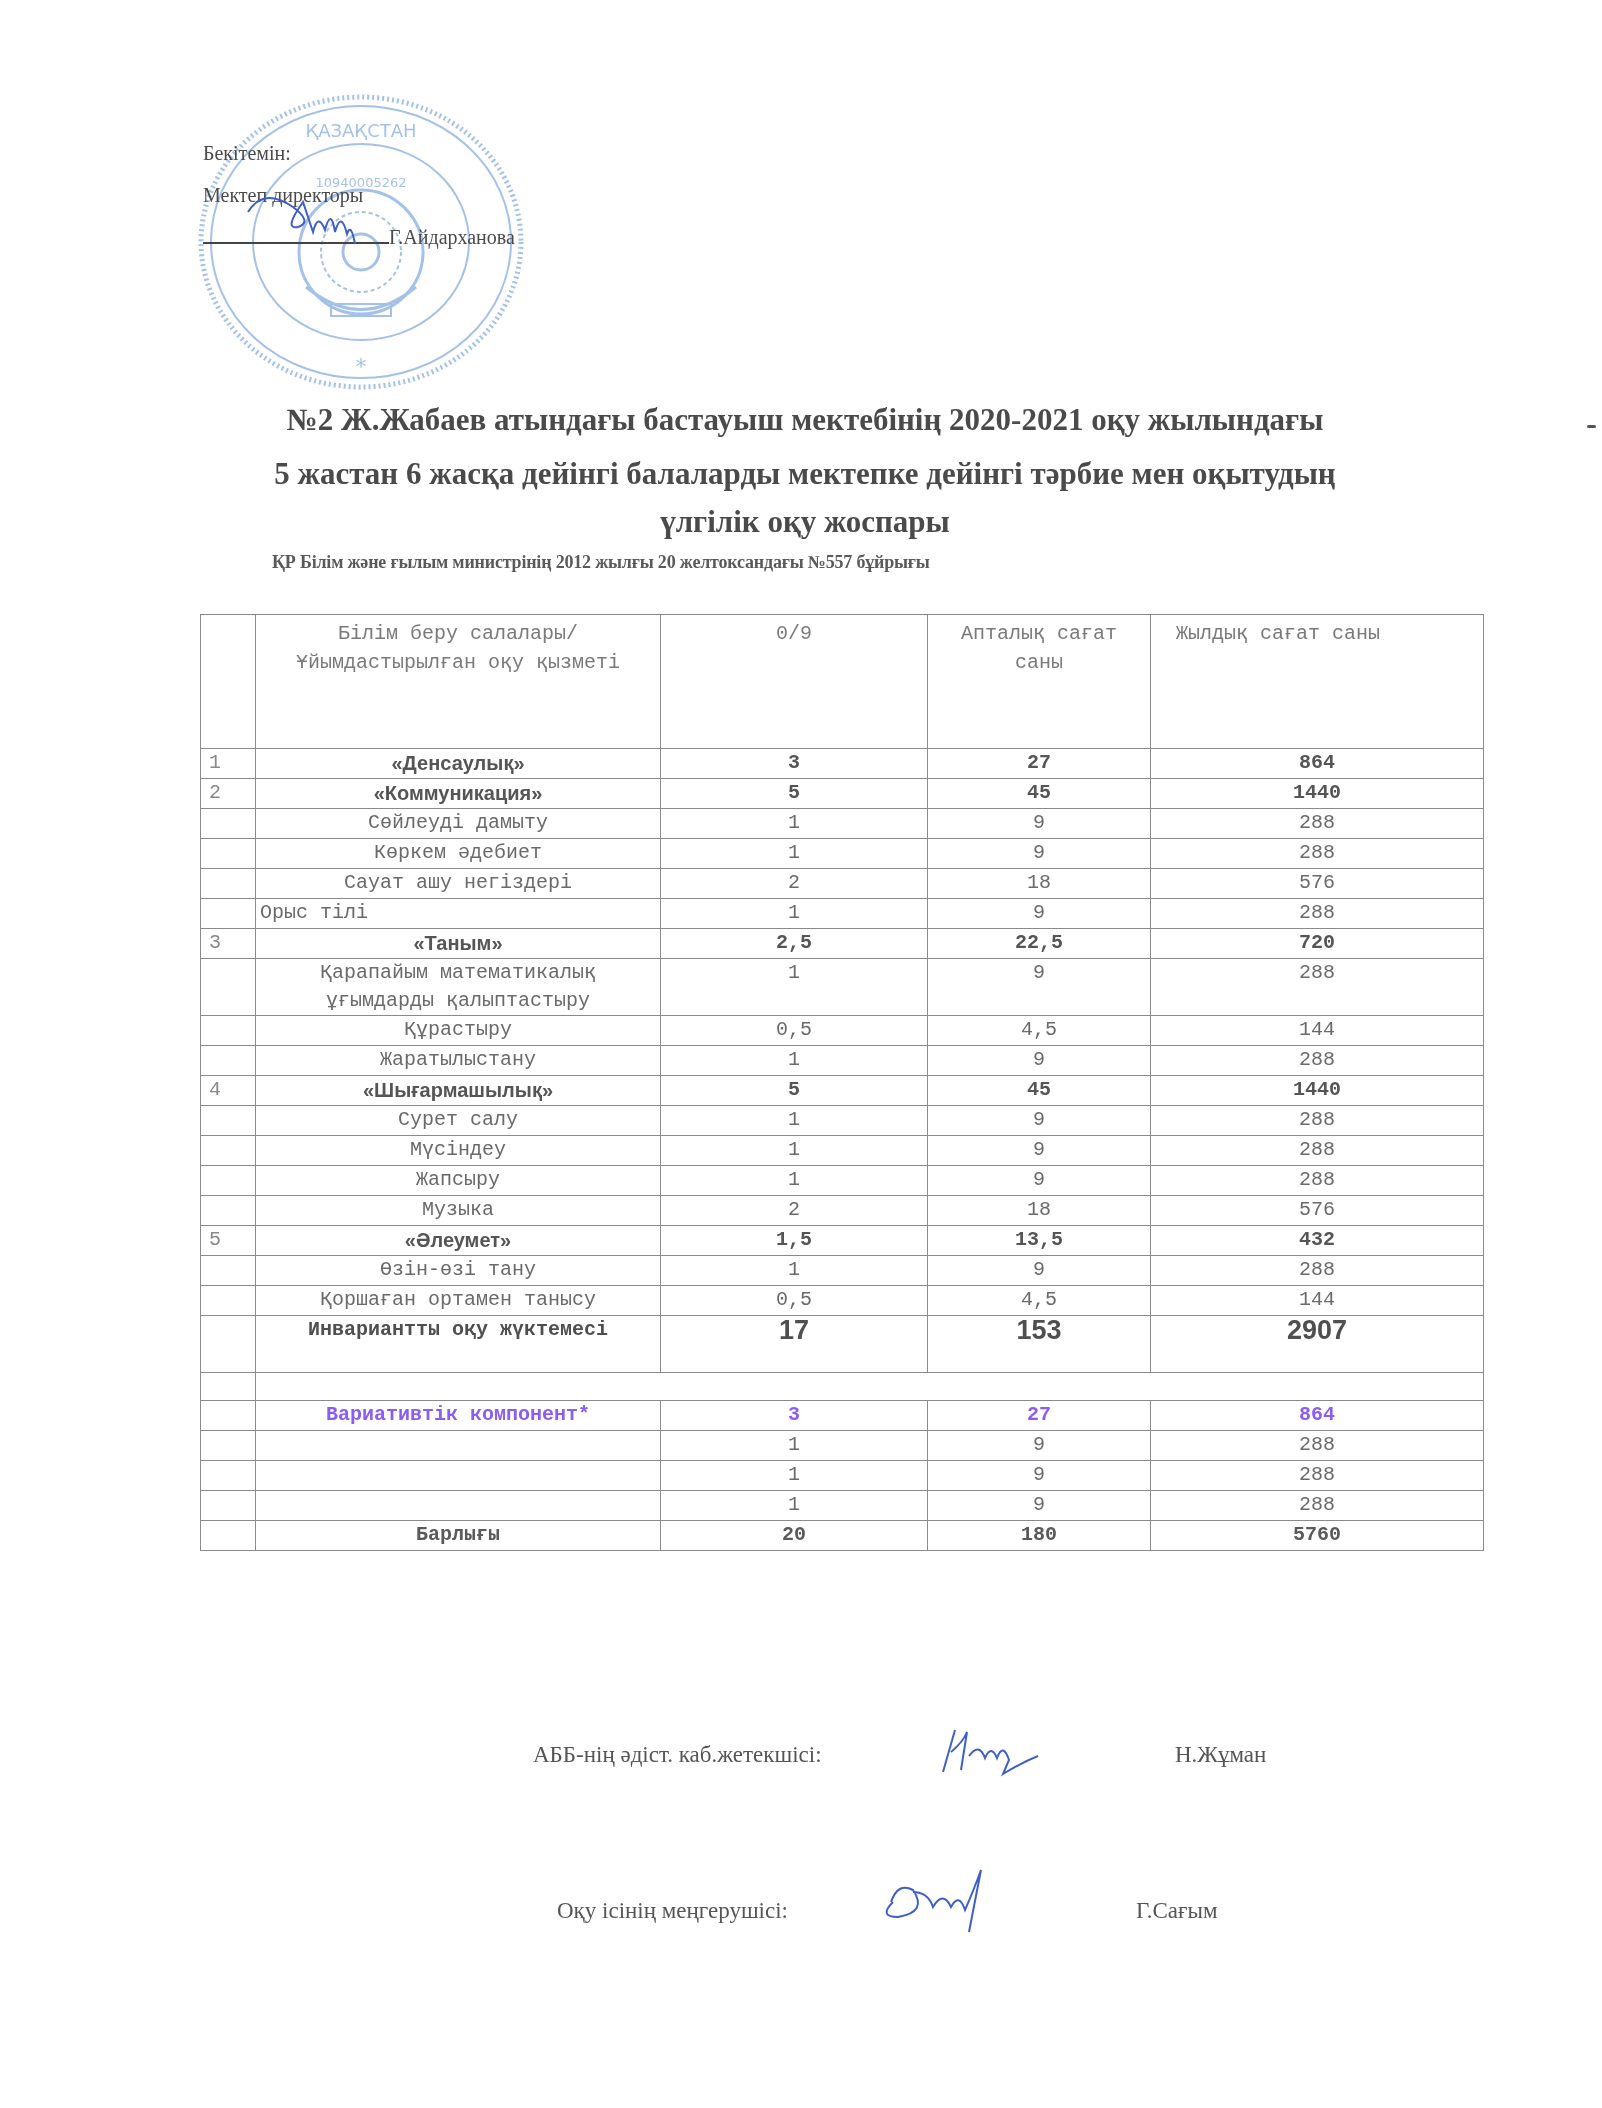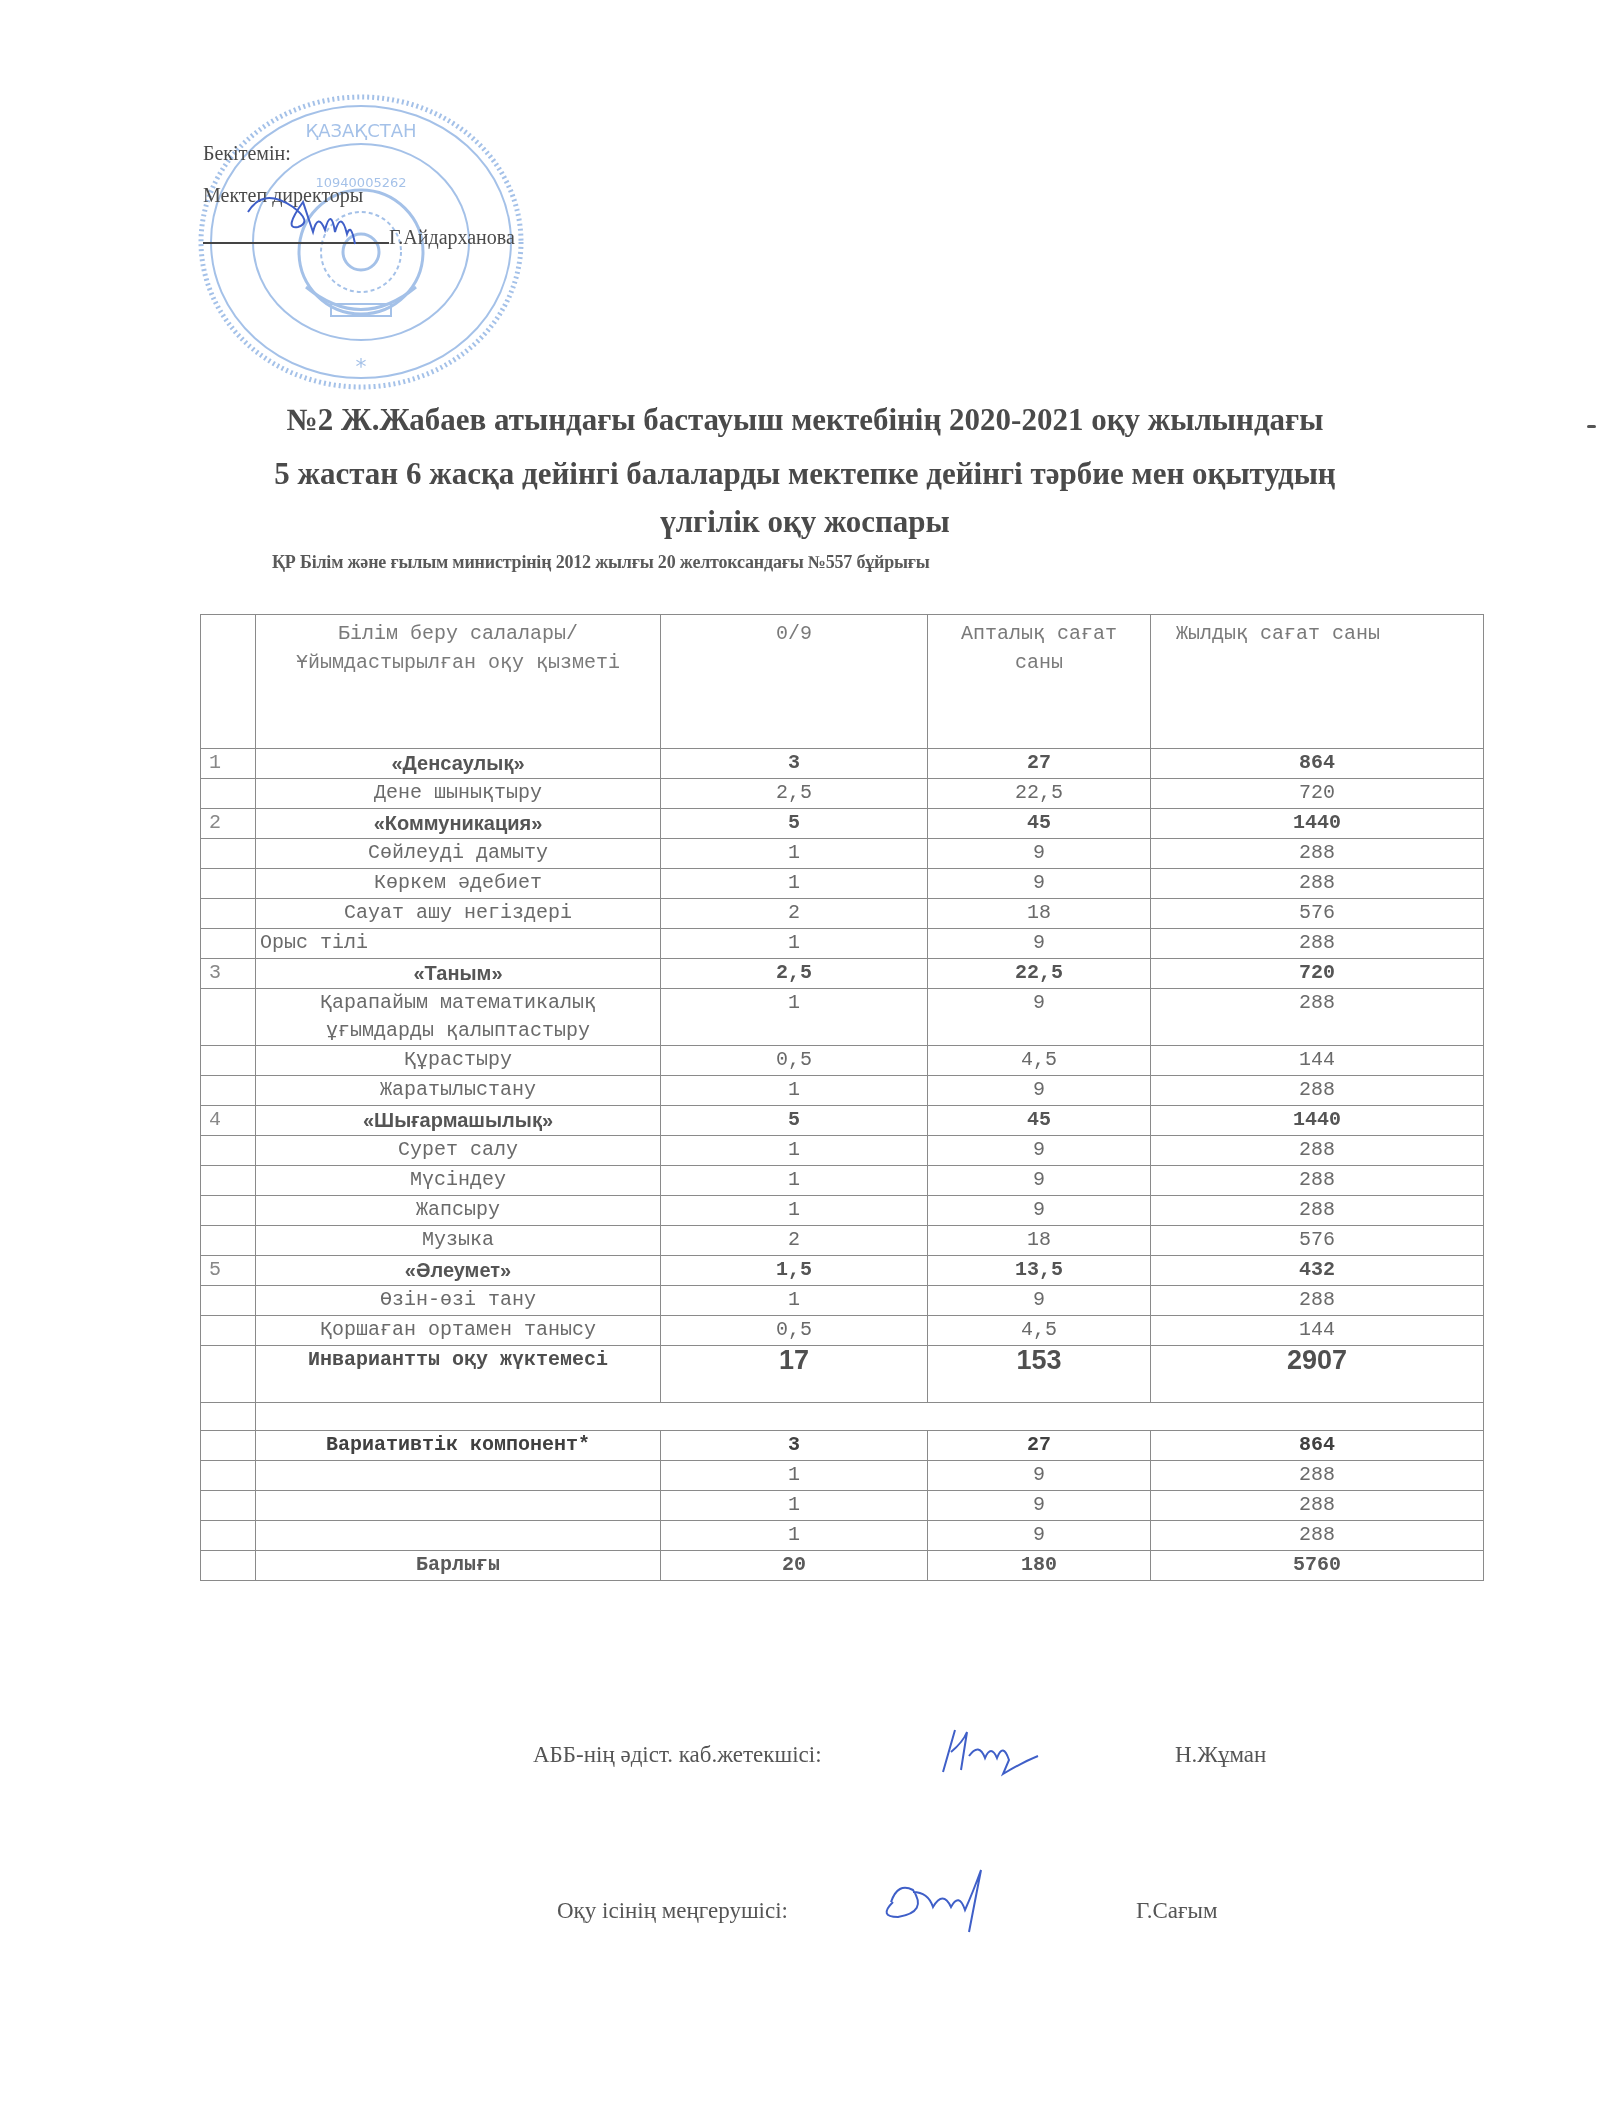--- a/index.html
+++ b/index.html
@@ -135,21 +135,21 @@
       font-family: Liberation Sans, sans-serif;
       font-weight: bold;
       color: #4f4f4f;
       font-size: 27px;
     }
     .plan-table tr.invariant td.name {
       font-family: "Liberation Mono", "DejaVu Sans Mono", monospace;
       font-size: 20px;
     }
     .plan-table tr.spacer td { height: 27px; }
-    .plan-table tr.variative td { font-weight: bold; color: #404040; }
+    .plan-table tr.variative td { font-weight: bold; color: #8b5cf6; }
     .plan-table tr.total td { color: #5a5a5a; font-weight: bold; }
     .plan-table tr.bold td.name {
       font-family: "Liberation Sans", "DejaVu Sans", sans-serif;
       font-size: 20px;
     }
 
     
     .sign-row {
       position: absolute;
       font-size: 23px;
@@ -217,27 +217,20 @@
       <td class="c-year-h">Жылдық сағат саны</td>
     </tr>
 
     <tr class="bold">
       <td class="num">1</td>
       <td class="name">«Денсаулық»</td>
       <td>3</td>
       <td>27</td>
       <td>864</td>
     </tr>
-    <tr>
-      <td class="num"></td>
-      <td>Дене шынықтыру</td>
-      <td>2,5</td>
-      <td>22,5</td>
-      <td>720</td>
-    </tr>
 
     <tr class="bold">
       <td class="num">2</td>
       <td class="name">«Коммуникация»</td>
       <td>5</td>
       <td>45</td>
       <td>1440</td>
     </tr>
     <tr>
       <td class="num"></td>

